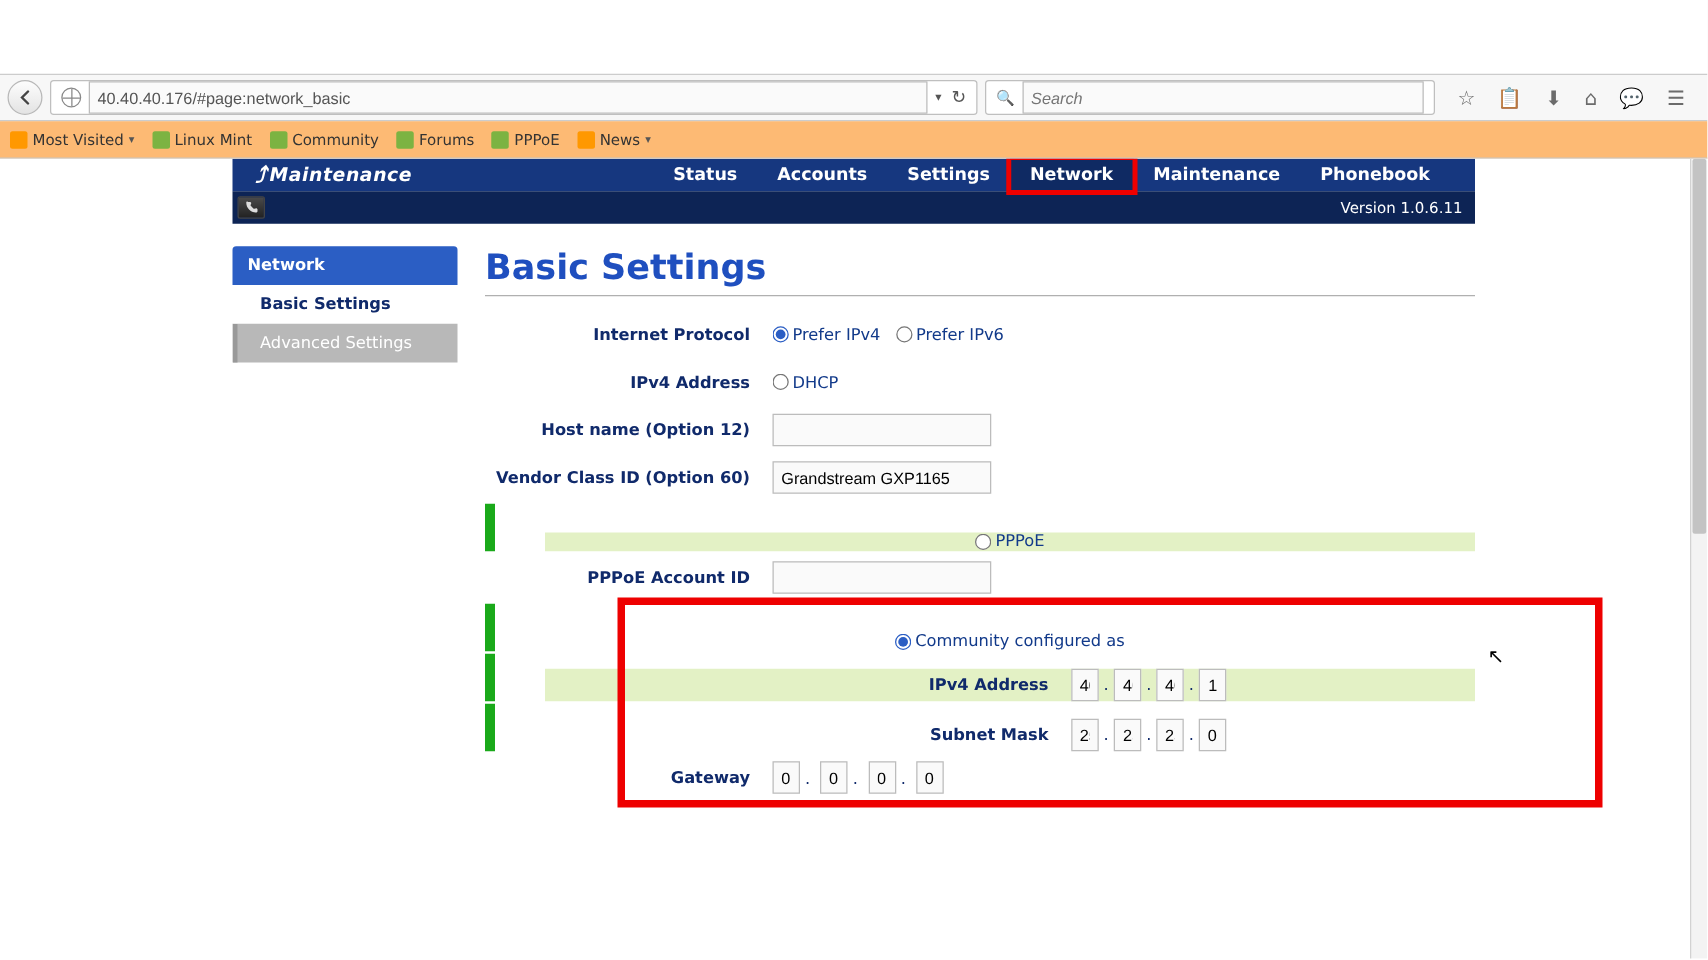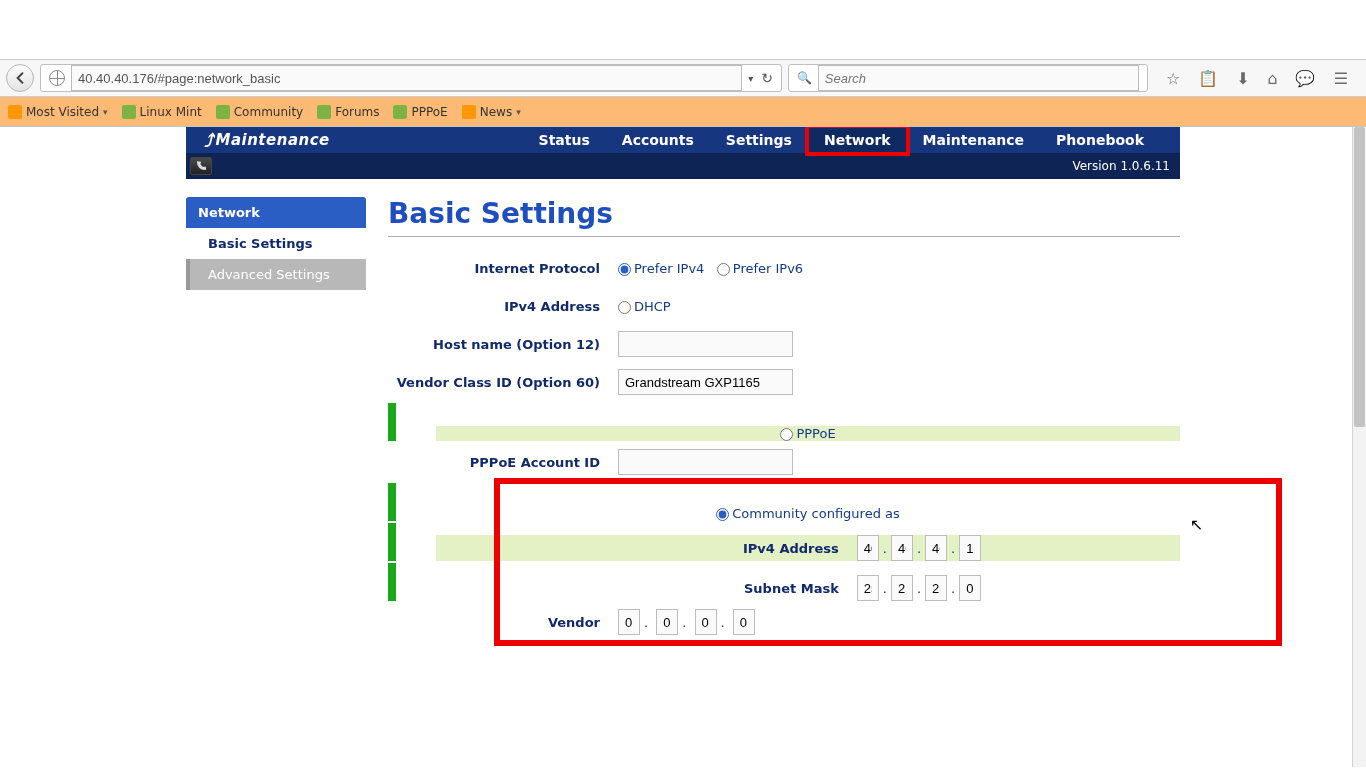--- a/index.html
+++ b/index.html
@@ -271,21 +271,21 @@
                 <span class="dot">.</span>
               <input class="octet" type="text" value="255" style="">
                 <span class="dot">.</span>
               <input class="octet" type="text" value="255" style="">
                 <span class="dot">.</span>
               <input class="octet" type="text" value="0" style="">
             </div>
           </div>
 
           <div class="form-row">
-            <div class="lab">Vendor</div>
+            <div class="lab">Gateway</div>
             <div class="ctl">
               <input class="octet" type="text" value="0" style=""><span class="dot">.</span>
               <input class="octet" type="text" value="0" style=""><span class="dot">.</span>
               <input class="octet" type="text" value="0" style=""><span class="dot">.</span>
               <input class="octet" type="text" value="0" style="">
             </div>
           </div>
 
         </div>
 

